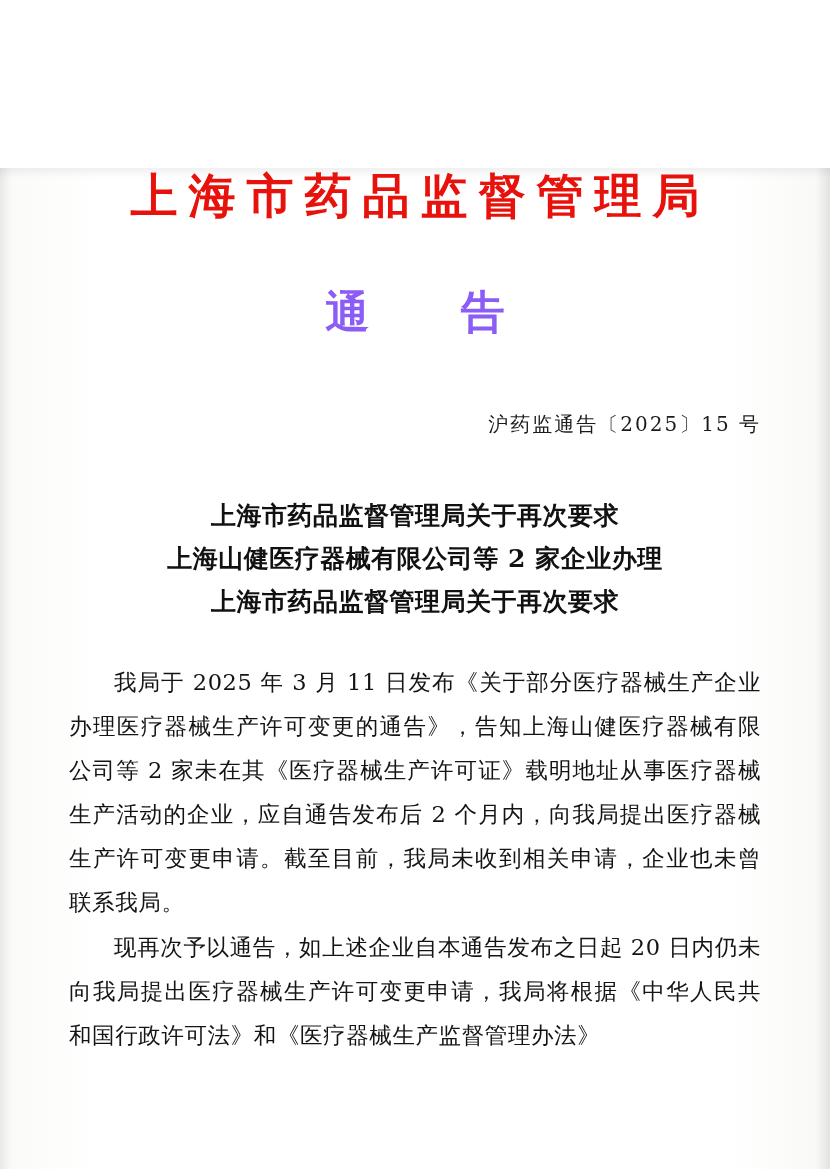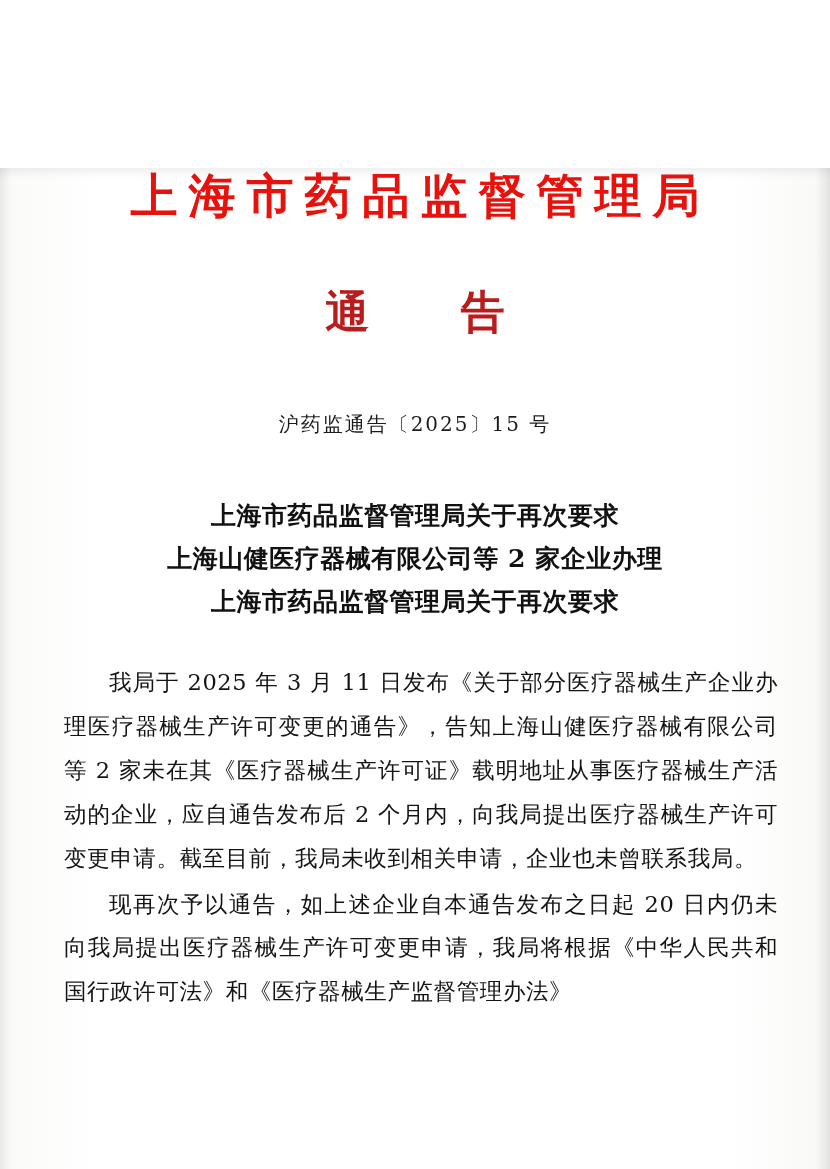--- a/index.html
+++ b/index.html
@@ -23,48 +23,48 @@
   }
   .paper-tint {
     position: absolute;
     inset: 0;
     background:
       linear-gradient(90deg, rgba(250,250,248,1) 0%, rgba(255,255,255,1) 12%, rgba(255,255,255,1) 88%, rgba(248,248,246,1) 100%);
     pointer-events: none;
   }
   .content {
     position: relative;
-    padding: 0 52px;
+    padding: 0 69px;
   }
   .org-title {
     margin-top: 168px;
     text-align: center;
     color: #e8120c;
     font-family: "DejaVu Serif", "Liberation Serif", serif;
     font-weight: bold;
     font-size: 47px;
     letter-spacing: 11px;
     text-indent: 11px;
     line-height: 1.2;
     white-space: nowrap;
   }
   .doc-type {
     margin-top: 62px;
     text-align: center;
-    color: #b91c1c;
+    color: #8b5cf6;
     font-family: "DejaVu Serif", "Liberation Serif", serif;
     font-weight: bold;
     font-size: 44px;
     letter-spacing: 38px;
     text-indent: 38px;
     line-height: 1.2;
   }
   .doc-number {
     margin-top: 72px;
-    text-align: center;
+    text-align: right;
     font-size: 20px;
     letter-spacing: 2px;
     color: #1b1b1b;
   }
   .title-block {
     margin-top: 56px;
     text-align: center;
     font-weight: bold;
     font-size: 25px;
     line-height: 1.72;
@@ -78,21 +78,21 @@
   .body-block {
     margin-top: 38px;
   }
   .para {
     font-size: 22.5px;
     line-height: 1.95;
     letter-spacing: 0.6px;
     text-align: justify;
     text-justify: inter-ideograph;
     text-indent: 2em;
-    margin: 0 0 2px 12px;
+    margin: 0 0 2px 0;
     color: #141414;
   }
   .edge-shadow-left {
     position: absolute;
     left: 0; top: 0; bottom: 0;
     width: 12px;
     background: linear-gradient(90deg, rgba(0,0,0,0.07), rgba(0,0,0,0));
     pointer-events: none;
   }
   .edge-shadow-right {

